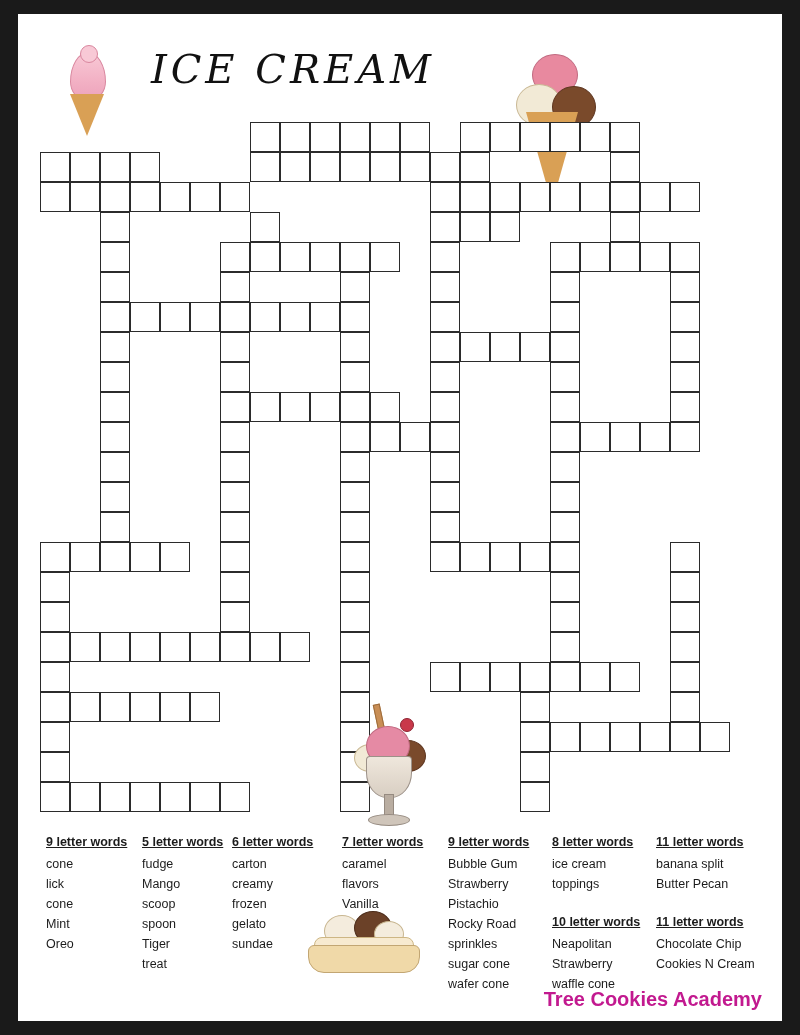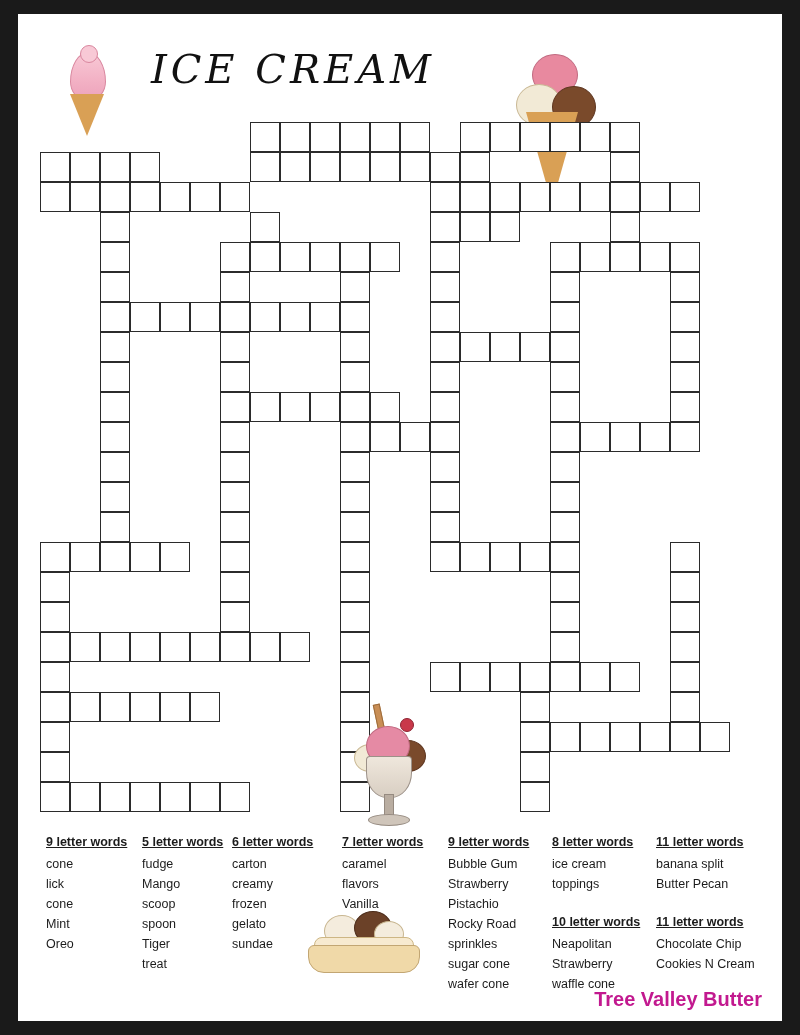--- a/index.html
+++ b/index.html
@@ -450,14 +450,14 @@
       <div class="col c6">
         <div class="hdr">11 letter words</div>
         <div class="w">banana split</div>
         <div class="w">Butter Pecan</div>
         <div class="hdr second">11 letter words</div>
         <div class="w">Chocolate Chip</div>
         <div class="w">Cookies N Cream</div>
       </div>
     </div>
 
-  <div class="brand">Tree Valley Butter</div>
+  <div class="brand">Tree Cookies Academy</div>
 </div>
 
 </body></html>

